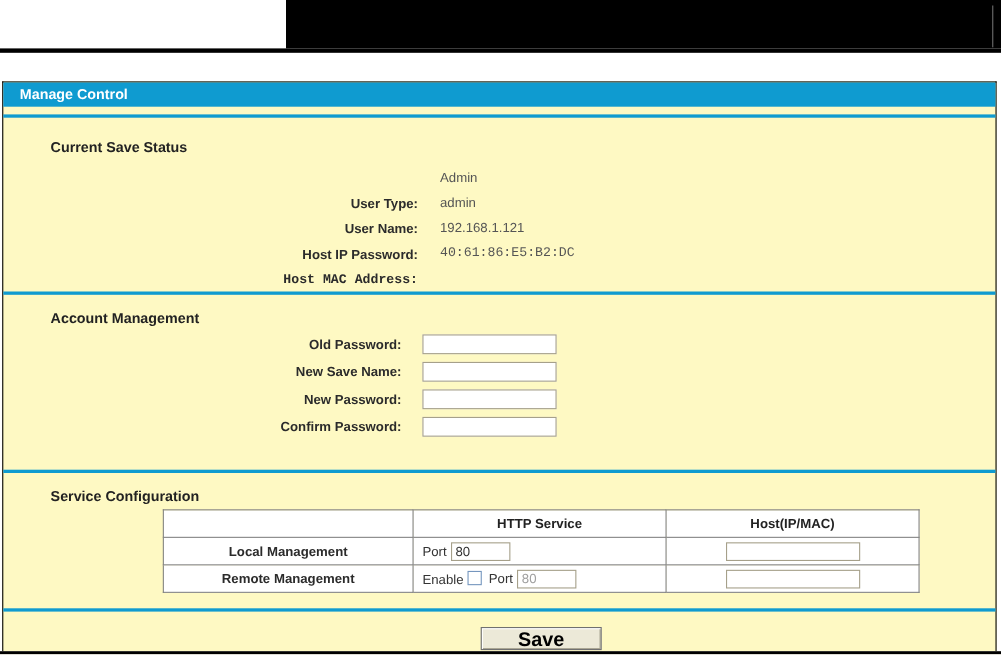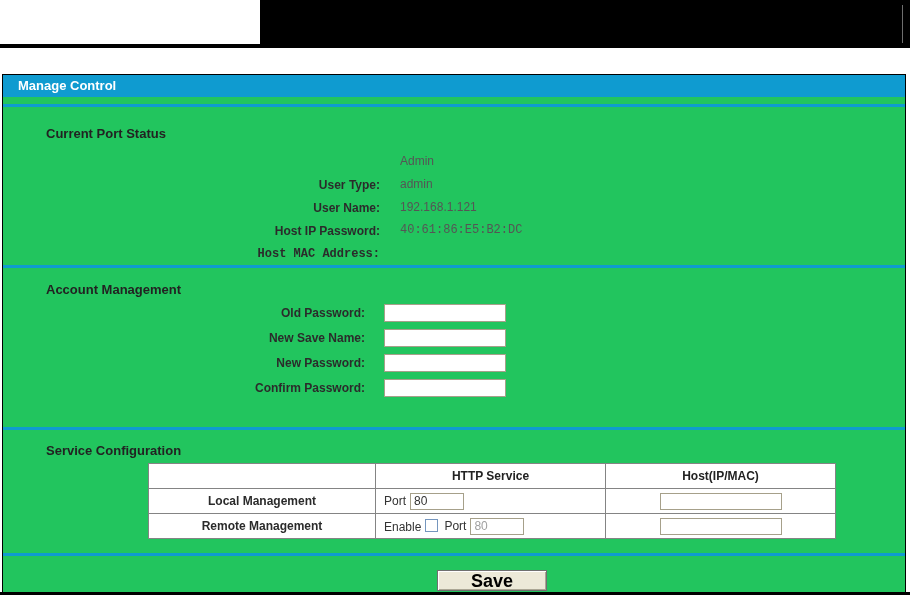--- a/index.html
+++ b/index.html
@@ -7,21 +7,21 @@
   body { font-family:"Liberation Sans", sans-serif; }
   .screen { position:relative; width:910px; height:595px; background:#fff; overflow:hidden; }
 
   
   .topbar { position:absolute; left:260px; top:0; width:650px; height:44px; background:#000; }
   .topbar-divider { position:absolute; right:7px; top:5px; width:1px; height:38px; background:#6e6e6e; }
   .top-rule { position:absolute; left:0; top:44px; width:910px; height:4px; background:#000; }
   .bottom-rule { position:absolute; left:0; top:592px; width:910px; height:3px; background:#000; }
 
   
-  .panel { position:absolute; left:2px; top:74px; width:904px; height:518px; background:#22c55e;
+  .panel { position:absolute; left:2px; top:74px; width:904px; height:518px; background:#fef9c3;
            border:1px solid #000; border-bottom:none; }
   .panel-title { position:absolute; left:0; top:0; width:100%; height:22px; background:var(--accent,#0f9bd0);
                  color:#fff; font-size:13px; font-weight:bold; line-height:22px; padding-left:15px; }
   .accent-line { position:absolute; left:0; top:29px; width:100%; height:3px; background:var(--accent,#0f9bd0); }
   .divider { position:absolute; left:0; width:100%; height:3px; background:var(--accent,#0f9bd0); }
   .div-1 { top:190px; } .div-2 { top:352px; } .div-3 { top:478px; }
 
   .sec-heading { position:absolute; left:43px; font-size:13px; font-weight:bold; color:#222; white-space:nowrap; }
   .h-1 { top:51px; } .h-2 { top:207px; } .h-3 { top:368px; }
 
@@ -74,21 +74,21 @@
   </div>
   <div class="top-rule"></div>
 
   <div class="panel">
 
     <div class="panel-title">
       <span>Manage Control</span>
     </div>
     <div class="accent-line"></div>
 
-    <div class="sec-heading h-1">Current Port Status</div>
+    <div class="sec-heading h-1">Current Save Status</div>
 
     <div class="kv-row r-1">
       <span class="kv-label">User Type:</span>
       <span class="kv-value">Admin</span>
     </div>
     <div class="kv-row r-2">
       <span class="kv-label">User Name:</span>
       <span class="kv-value">admin</span>
     </div>
     <div class="kv-row r-3">

